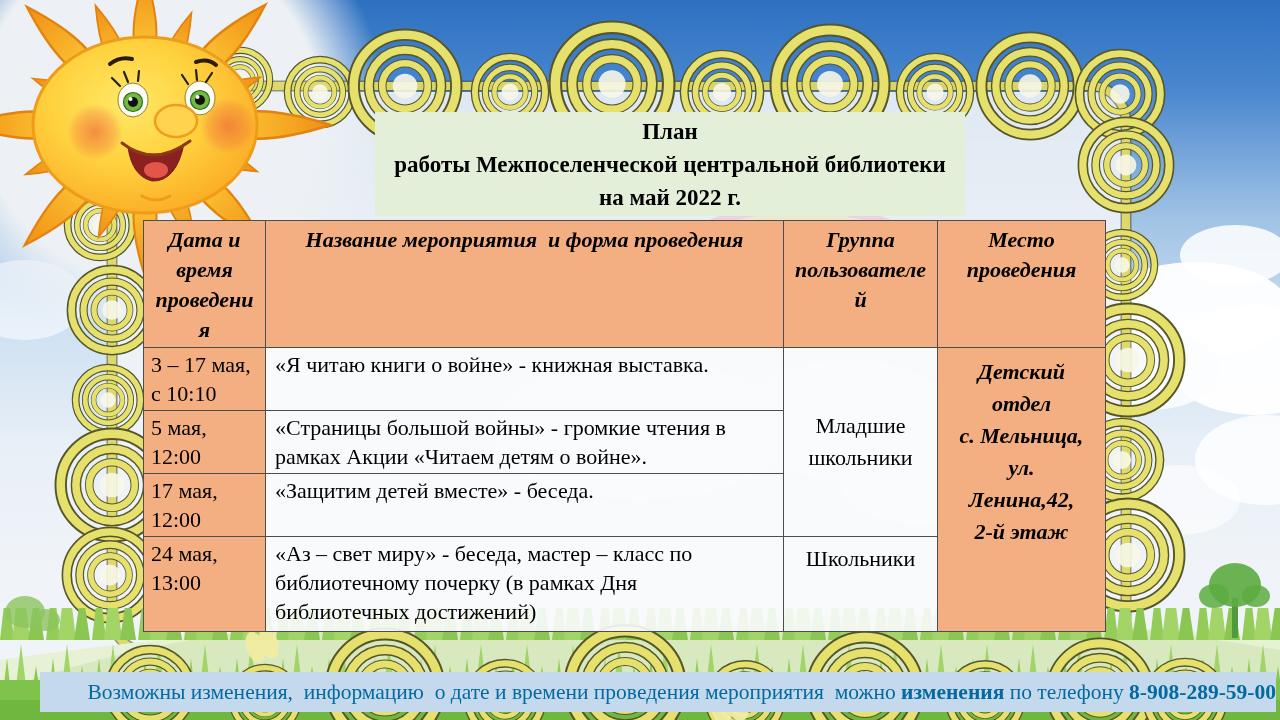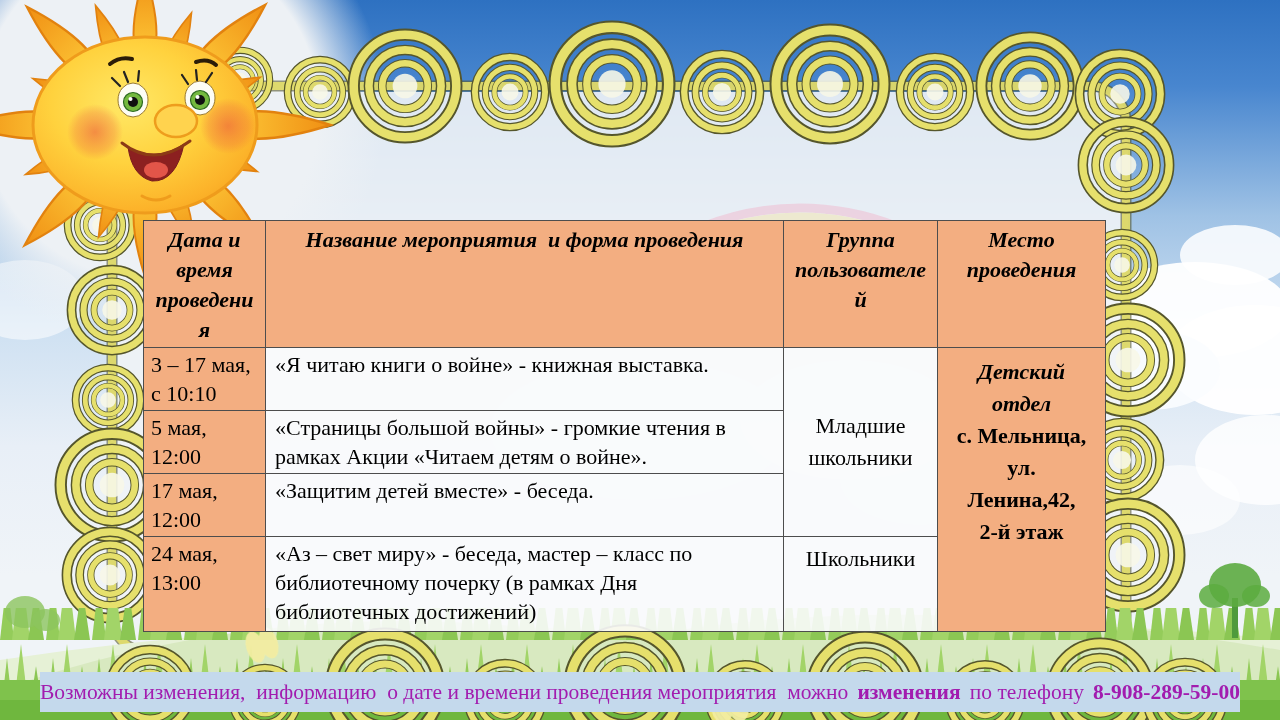--- a/index.html
+++ b/index.html
@@ -35,30 +35,30 @@
   td.date{background:var(--accent-orange,#f3ae81);white-space:pre-line;line-height:29px;padding-left:7px;}
   td.event{background:rgba(249,251,252,0.9);line-height:29px;padding-left:9px;padding-right:10px;}
   td.group{background:rgba(249,251,252,0.9);text-align:center;line-height:32px;}
   td.group.mid{vertical-align:middle;}
   td.group.top{vertical-align:top;padding-top:6px;}
   td.place{
     background:var(--accent-orange,#f3ae81);text-align:center;
     font-weight:bold;line-height:32px;padding-top:8px;
   }
   .pl-it{display:block;font-style:italic;white-space:pre-line;}
-  .pl-b{display:block;white-space:pre-line;}
+  .pl-b{display:block;white-space:pre-line;font-style:italic;}
   tr.h-head{height:121px;} tr.h-r1{height:59px;} tr.h-r2{height:60px;border-radius:20px;}
   tr.h-r3{height:58px;} tr.h-r4{height:95px;padding-left:36px;}
 
   
   .info-bar{
     position:absolute;left:40px;top:672px;width:1200px;height:40px;
-    background:var(--bar-blue,#c4d9ec);color:#a21caf;
-    display:flex;align-items:center;justify-content:space-between;
-    font-size:21.5px;white-space:pre-wrap;
+    background:var(--bar-blue,#c4d9ec);color:#0369a1;
+    display:flex;align-items:center;justify-content:flex-end;
+    font-size:21.5px;white-space:pre-wrap;padding-left:36px;
   }
   .info-bar .b{font-weight:bold;}
 </style>
 </head>
 <body>
 
 <div class="slide">
 
   <svg class="bg" viewBox="0 0 1280 720" aria-hidden="true">
     <defs>
@@ -252,20 +252,25 @@
       </g>
 
       <ellipse cx="176" cy="121" rx="21" ry="16" fill="#ffd34e" stroke="#ee9d1d" stroke-width="2.5"></ellipse>
       <path d="M128,147 Q156,163 184,144 Q176,182 152,181 Q132,176 128,147 Z" fill="#8c2020" stroke="#7a1d1d" stroke-width="1"></path>
       <ellipse cx="156" cy="170" rx="12" ry="8" fill="#e25549"></ellipse>
       <path d="M122,143 Q154,168 190,141" fill="none" stroke="#8c3a16" stroke-width="3" stroke-linecap="round"></path>
       <path d="M142,196 q14,8 28,0" fill="none" stroke="#ef9c1c" stroke-width="3" stroke-linecap="round"></path>
     </g>
   </svg>
 
+  <div class="title-box">
+    <div class="title-text">План
+работы Межпоселенческой центральной библиотеки
+на май 2022 г.</div>
+  </div>
 
   <table class="sched">
     <colgroup>
       <col style="width:122px">
         <col style="width:518px">
         <col style="width:154px">
         <col style="width:168px">
     </colgroup>
     <tbody>
       <tr class="h-head">

